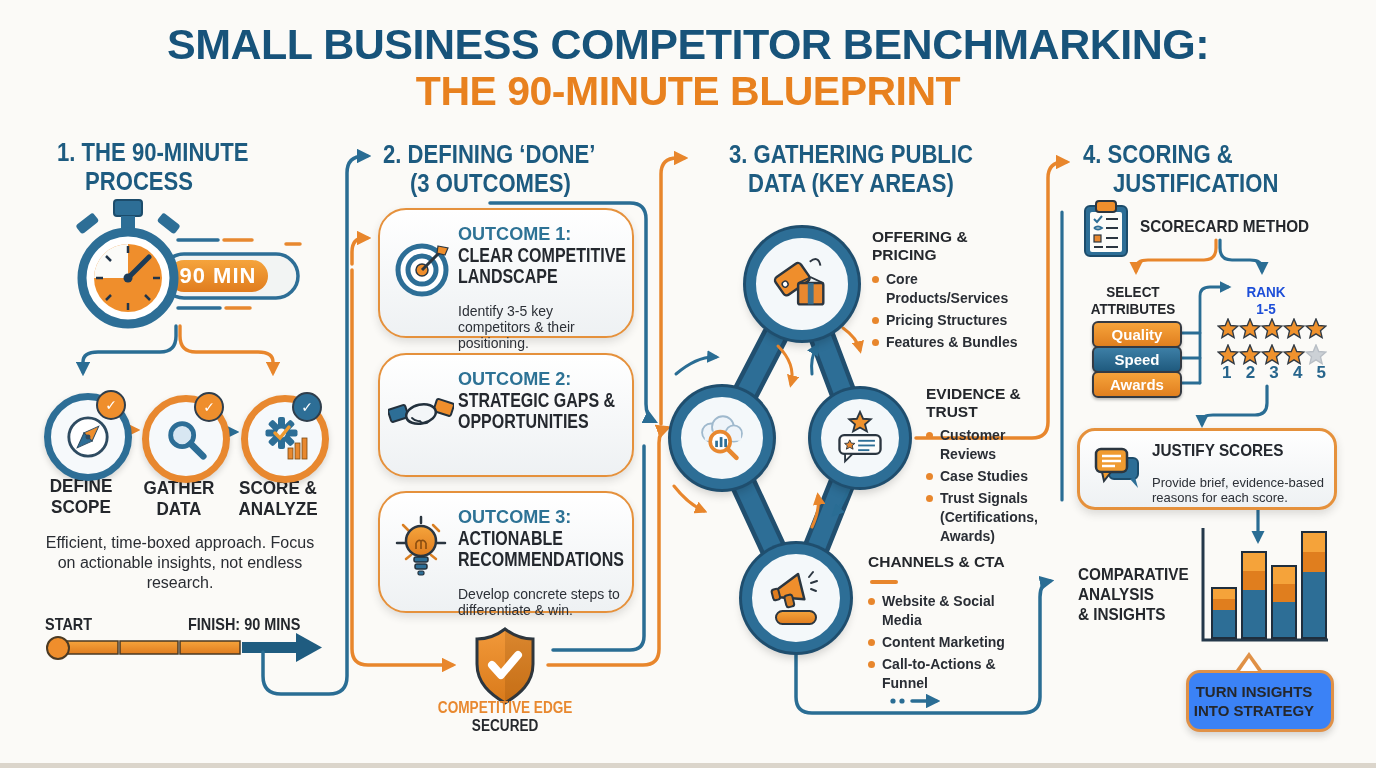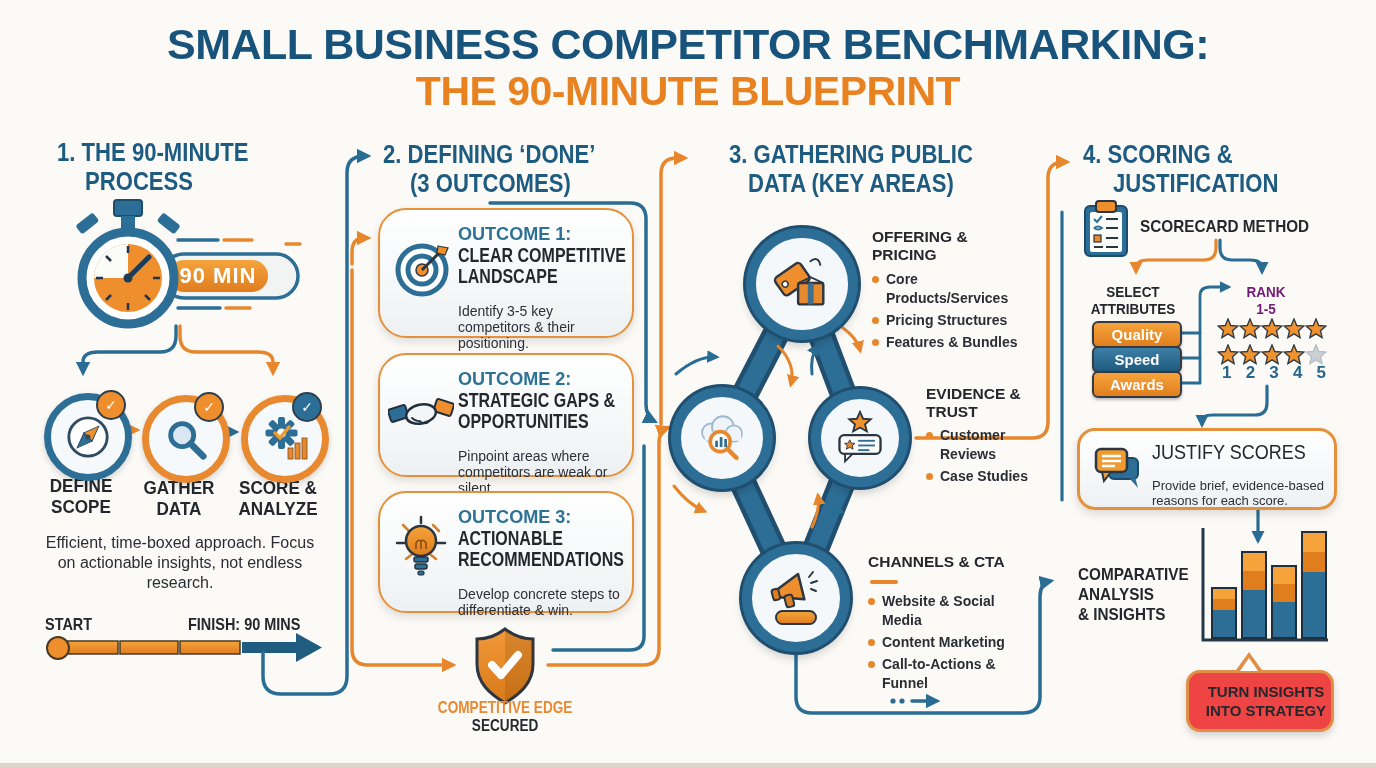--- a/index.html
+++ b/index.html
@@ -33,26 +33,26 @@
   .bullet{display:flex;align-items:flex-start;margin-bottom:3px;}
   .dot{width:7px;height:7px;border-radius:50%;background:#e8862c;margin:6px 7px 0 0;flex:0 0 auto;}
   .btxt{font-size:14px;font-weight:600;color:#2a2e35;line-height:19px;}
   .chip{width:86px;height:23px;border:2px solid #353a42;border-radius:6px;display:flex;align-items:center;justify-content:center;
         color:#fff;font-weight:bold;font-size:15px;box-shadow:0 2px 3px rgba(0,0,0,.25);z-index:2;}
   .chip-o{background:linear-gradient(180deg,#f6a33b,#e07f1f);}
   .chip-b{background:linear-gradient(180deg,#3d7fa6,#1f5a7e);}
   .numrow{display:flex;justify-content:space-between;width:104px;color:#27658c;font-weight:bold;font-size:17px;}
   .jbox{background:linear-gradient(180deg,#ffffff,#eef1f3);border:3px solid #e5913c;border-radius:18px;
         box-shadow:0 4px 8px rgba(40,40,40,.15);}
-  .jtitle{font-weight:normal;color:#24282e;font-size:20px;}
+  .jtitle{font-weight:bold;color:#24282e;font-size:17px;}
   .jdesc{font-size:13px;font-weight:400;color:#2c3037;line-height:15px;margin-top:14px;}
   .complbl{font-weight:bold;color:#24272c;font-size:17px;line-height:20px;}
   .complbl span{display:block;}
-  .bubblebox{background:#ef4444;border:3px solid #e09147;border-radius:14px;box-shadow:0 4px 7px rgba(40,40,40,.18);
-             display:flex;align-items:center;justify-content:flex-end;text-align:center;z-index:2;}
+  .bubblebox{background:#3b82f6;border:3px solid #e09147;border-radius:14px;box-shadow:0 4px 7px rgba(40,40,40,.18);
+             display:flex;align-items:center;justify-content:flex-start;text-align:center;z-index:2;}
   .bubbletxt{font-weight:bold;color:#24272c;font-size:15px;line-height:19px;width:130px;}
   .shieldcap1{font-weight:bold;color:#e8882f;font-size:16px;text-align:center;}
   .shieldcap2{font-weight:bold;color:#26292d;font-size:16px;text-align:center;}
   .timer{color:#fff;font-weight:bold;font-size:22px;letter-spacing:1px;display:flex;align-items:center;justify-content:center;}
   .underline{background:#e8862c;border-radius:2px;}
   svg{display:block;}
 </style>
 </head>
 <body>
 
@@ -294,21 +294,20 @@
       <rect x="47" y="10" width="18" height="13" rx="2" fill="#ef8e2c" stroke="#22303c" stroke-width="2" transform="rotate(18 56 16)"></rect>
       <ellipse cx="33" cy="23" rx="15" ry="9.5" fill="#f3f6f8" stroke="#22303c" stroke-width="2.5" transform="rotate(-12 33 23)"></ellipse>
       <path d="M24,27 q4,4 8,3 M31,30 q4,3 8,2" fill="none" stroke="#22303c" stroke-width="1.8" stroke-linecap="round"></path>
     </svg>
     <div class="abs" style="left:78px;top:13px;width:170px;">
       <div class="kicker"><span class="sx o-l s95">OUTCOME 2:</span></div>
       <div class="otitle">
         <span class="sx o-l s80">STRATEGIC GAPS &amp;</span>
         <span class="sx o-l s80">OPPORTUNITIES</span>
       </div>
-      <div class="odesc">Pinpoint areas where competitors are weak or silent.</div>
     </div>
   </div>
 
   <div class="abs obox" style="left:378px;top:491px;width:252px;height:118px;z-index:2;">
     <svg class="abs" style="left:14px;top:22px;" width="54" height="64" viewBox="0 0 54 64">
       <g stroke-linecap="round" stroke-width="2.5">
         <line x1="3" y1="28" x2="11" y2="28" stroke="#2b3640"></line>
         <line x1="43" y1="28" x2="51" y2="28" stroke="#2b3640"></line>
         <line x1="9" y1="10" x2="15" y2="16" stroke="#d97f23"></line>
         <line x1="39" y1="10" x2="45" y2="16" stroke="#d97f23"></line>
@@ -424,20 +423,24 @@
 
   <div class="abs areatitle" style="left:926px;top:385px;width:120px;z-index:2;">EVIDENCE &amp; TRUST</div>
   <div class="abs" style="left:926px;top:426px;width:126px;z-index:2;">
     <div class="bullet">
         <span class="dot"></span>
         <span class="btxt">Customer Reviews</span>
       </div>
     <div class="bullet">
         <span class="dot"></span>
         <span class="btxt">Case Studies</span>
+      </div>
+    <div class="bullet">
+        <span class="dot"></span>
+        <span class="btxt">Trust Signals (Certifications, Awards)</span>
       </div>
   </div>
 
   <div class="abs areatitle" style="left:868px;top:553px;width:165px;white-space:nowrap;z-index:2;">CHANNELS &amp; CTA</div>
   <div class="abs underline" style="left:870px;top:580px;width:28px;height:4px;z-index:2;"></div>
   <div class="abs" style="left:868px;top:592px;width:150px;z-index:2;">
     <div class="bullet">
         <span class="dot"></span>
         <span class="btxt">Website &amp; Social Media</span>
       </div>
@@ -470,21 +473,21 @@
     <line x1="23" y1="47" x2="35" y2="47" stroke="#2b3640" stroke-width="2"></line>
   </svg>
   <div class="abs" style="left:1140px;top:217px;font-weight:bold;font-size:17px;color:#24272c;z-index:2;">
     <span class="sx o-l s90">SCORECARD METHOD</span>
   </div>
 
   <div class="abs" style="left:1074px;top:283px;width:118px;text-align:center;font-weight:bold;font-size:15px;line-height:17px;color:#24272c;z-index:2;">
     <span class="sx o-c s90" style="display:block;">SELECT</span>
     <span class="sx o-c s90" style="display:block;">ATTRIBUTES</span>
   </div>
-  <div class="abs" style="left:1230px;top:283px;width:72px;text-align:center;font-weight:bold;font-size:15px;line-height:17px;color:#701a75;z-index:2;">
+  <div class="abs" style="left:1230px;top:283px;width:72px;text-align:center;font-weight:bold;font-size:15px;line-height:17px;color:#1d4ed8;z-index:2;">
     <span class="sx o-c s90" style="display:block;">RANK</span>
     <span class="sx o-c s90" style="display:block;">1-5</span>
   </div>
 
   <div class="abs chip chip-o" style="left:1092px;top:321px;">
       <span>Quality</span>
     </div>
   <div class="abs chip chip-b" style="left:1092px;top:346px;">
       <span>Speed</span>
     </div>

